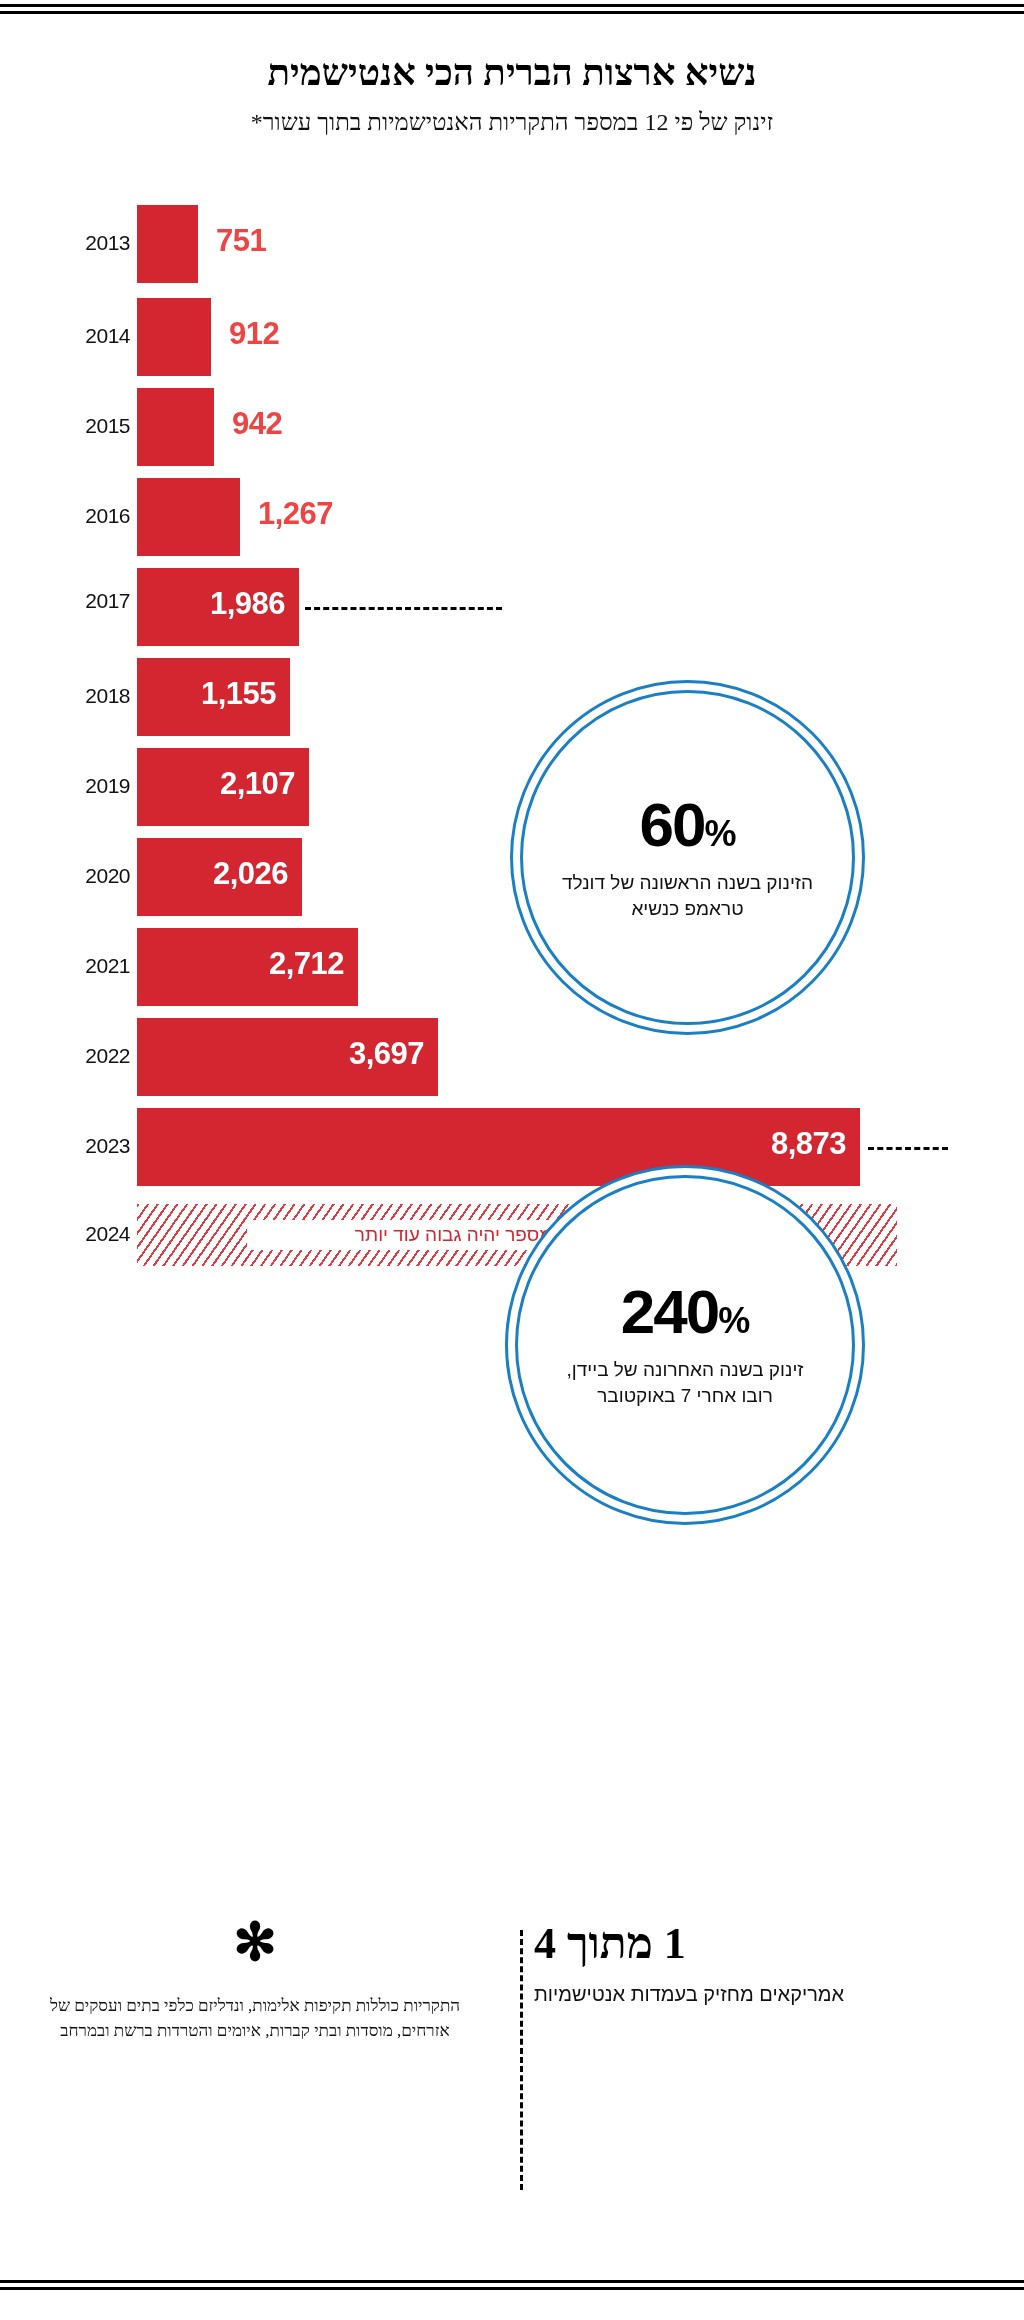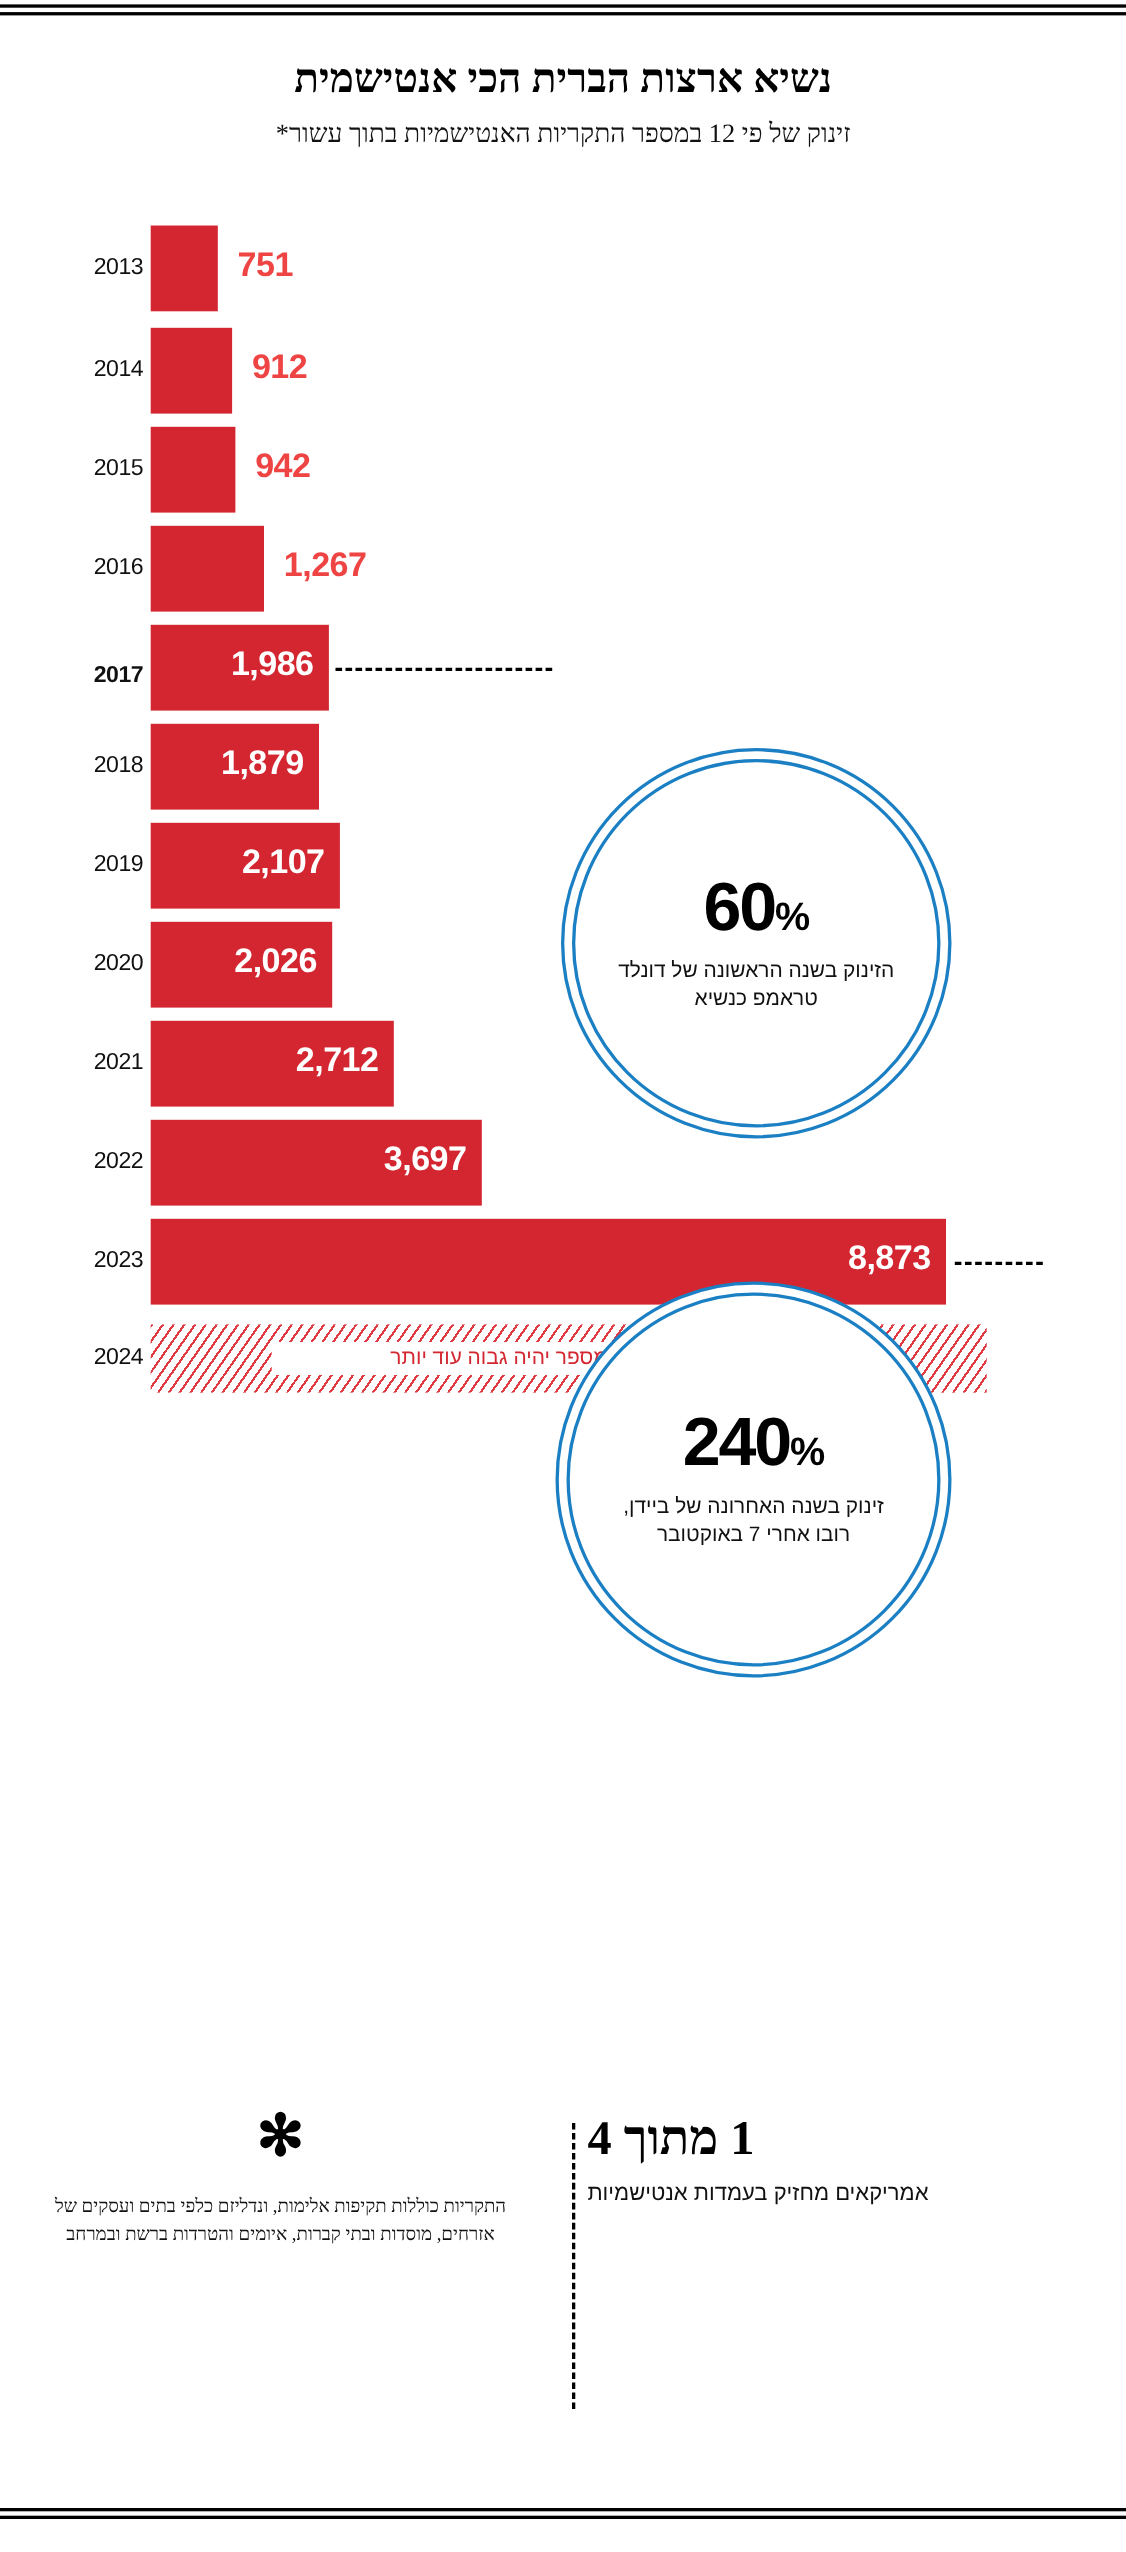--- a/index.html
+++ b/index.html
@@ -271,28 +271,28 @@
       <div class="year-label" style="top: 26px;">2015</div>
       <div class="bar" style="top: 0px; width: 77px; height: 78px;"></div>
       <div class="bar-value outside" style="top: 18px; left: 232px;">942</div>
     </div>
     <div class="bar-row" style="top: 293px; height: 78px;">
       <div class="year-label" style="top: 26px;">2016</div>
       <div class="bar" style="top: 0px; width: 103px; height: 78px;"></div>
       <div class="bar-value outside" style="top: 18px; left: 258px;">1,267</div>
     </div>
     <div class="bar-row" style="top: 383px; height: 78px;">
-      <div class="year-label" style="top: 34px; font-weight: bold;">2017</div>
+      <div class="year-label" style="top: 21px;">2017</div>
       <div class="bar" style="top: 0px; width: 162px; height: 78px;"></div>
       <div class="bar-value inside" style="top: 18px; left: 285px; transform: translateX(-100%);">1,986</div>
     </div>
     <div class="bar-row" style="top: 473px; height: 78px;">
       <div class="year-label" style="top: 26px;">2018</div>
       <div class="bar" style="top: 0px; width: 153px; height: 78px;"></div>
-      <div class="bar-value inside" style="top: 18px; left: 276px; transform: translateX(-100%);">1,879</div>
+      <div class="bar-value inside" style="top: 18px; left: 276px; transform: translateX(-100%);">1,155</div>
     </div>
     <div class="bar-row" style="top: 563px; height: 78px;">
       <div class="year-label" style="top: 26px;">2019</div>
       <div class="bar" style="top: 0px; width: 172px; height: 78px;"></div>
       <div class="bar-value inside" style="top: 18px; left: 295px; transform: translateX(-100%);">2,107</div>
     </div>
     <div class="bar-row" style="top: 653px; height: 78px;">
       <div class="year-label" style="top: 26px;">2020</div>
       <div class="bar" style="top: 0px; width: 165px; height: 78px;"></div>
       <div class="bar-value inside" style="top: 18px; left: 288px; transform: translateX(-100%);">2,026</div>

